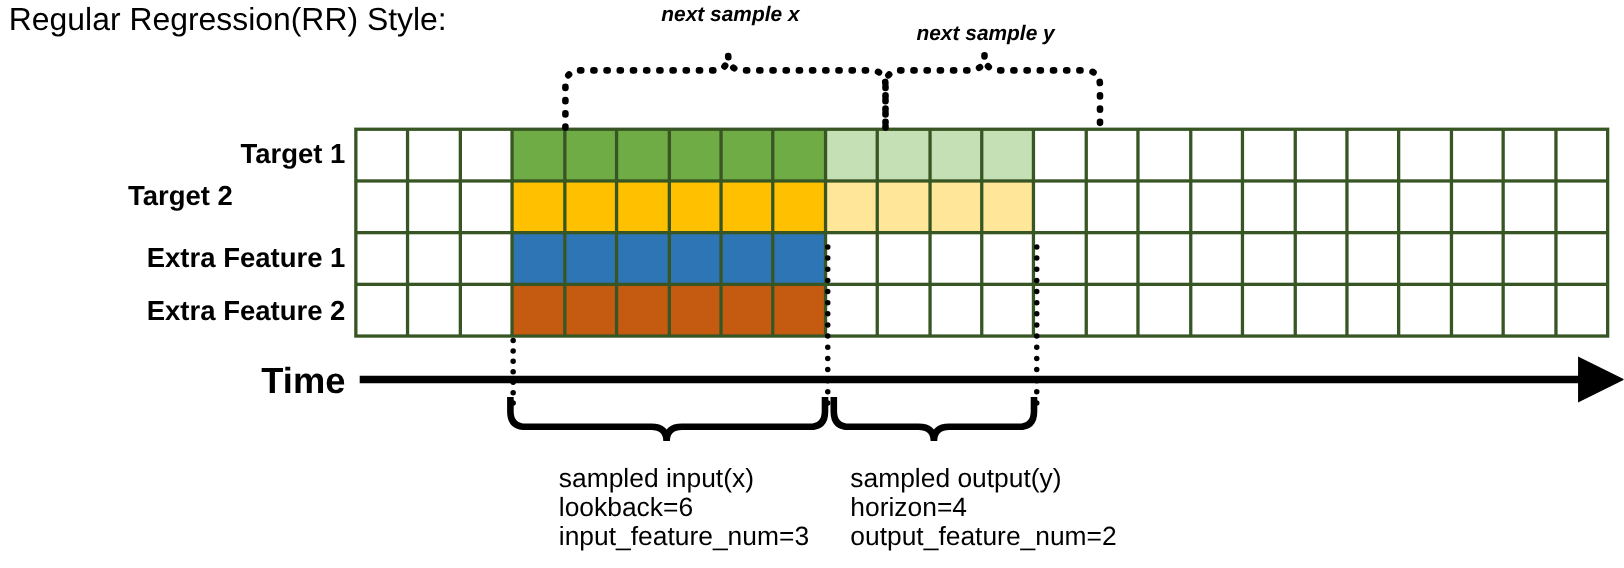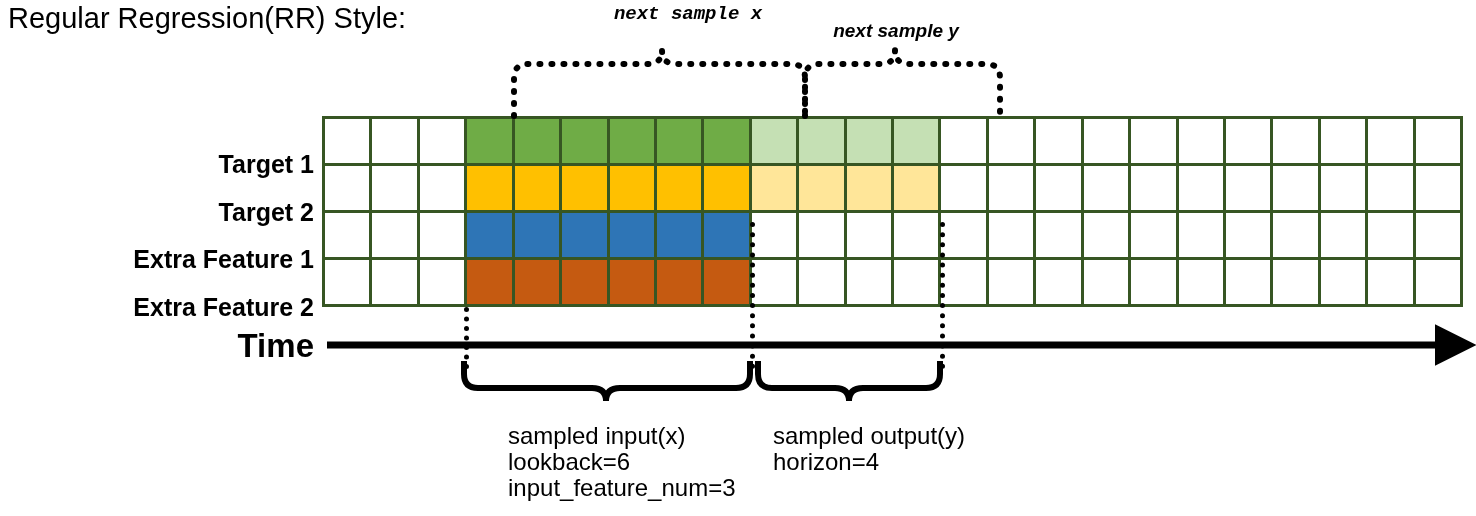--- a/index.html
+++ b/index.html
@@ -36,37 +36,36 @@
   
   .top-label {
     position: absolute;
     font-size: 19px;
     font-style: italic;
     font-weight: 600;
     color: #000000;
     white-space: nowrap;
     text-align: center;
   }
-  #label-next-sample-x { left: 592px; top: 3px; width: 192px; font-family: Liberation Mono, monospace; }
+  #label-next-sample-x { left: 568px; top: 3px; width: 192px; }
   #label-next-sample-y { left: 805px; top: 20px; width: 182px; }
 
   
   .row-label {
     position: absolute;
     right: 1162px;             
     width: 300px;
     text-align: right;
     font-size: 25px;
     font-weight: bold;
     color: #000000;
     white-space: nowrap;
-    margin-top: 24px;
   }
   #row-label-0 { top: 126px; }
-  #row-label-1 { top: 174px; }
+  #row-label-1 { top: 164px; text-align: center; }
   #row-label-2 { top: 221px; }
   #row-label-3 { top: 269px; }
 
   
   #time-label {
     position: absolute;
     right: 1162px;
     width: 300px;
     text-align: right;
     top: 327px;
@@ -285,15 +284,16 @@
   </svg>
 
   <div class="caption" id="caption-input">
     <div>sampled input(x)</div>
     <div>lookback=6</div>
     <div>input_feature_num=3</div>
   </div>
   <div class="caption" id="caption-output">
     <div>sampled output(y)</div>
     <div>horizon=4</div>
+    <div>output_feature_num=2</div>
   </div>
 
 </div>
 
 </body></html>

